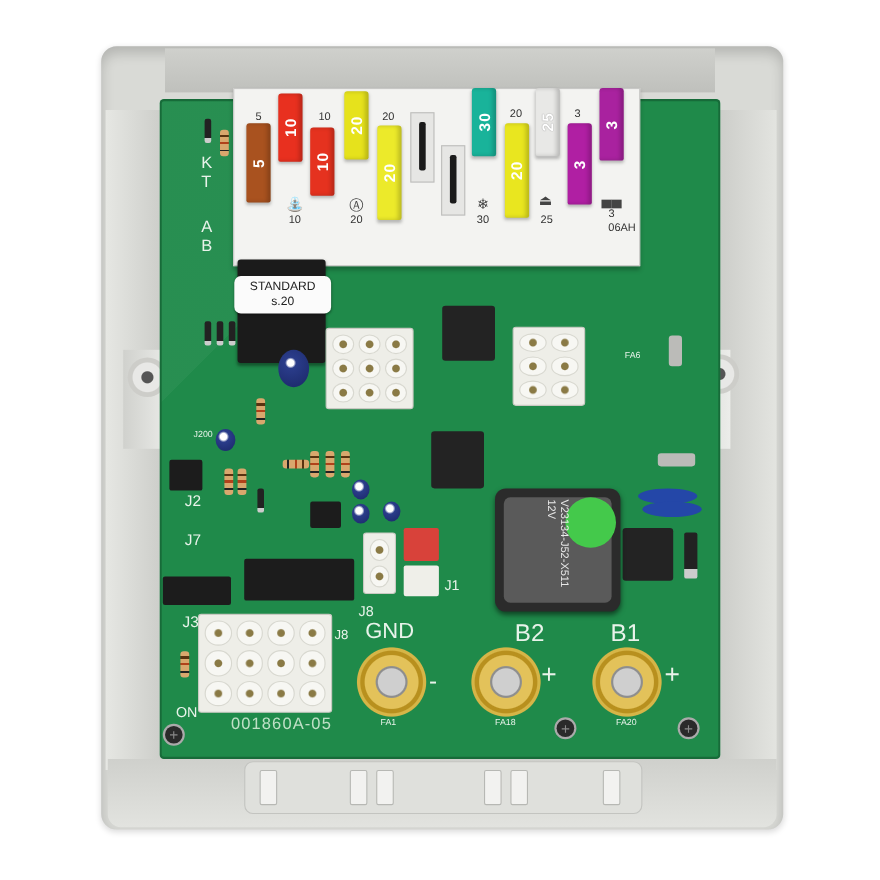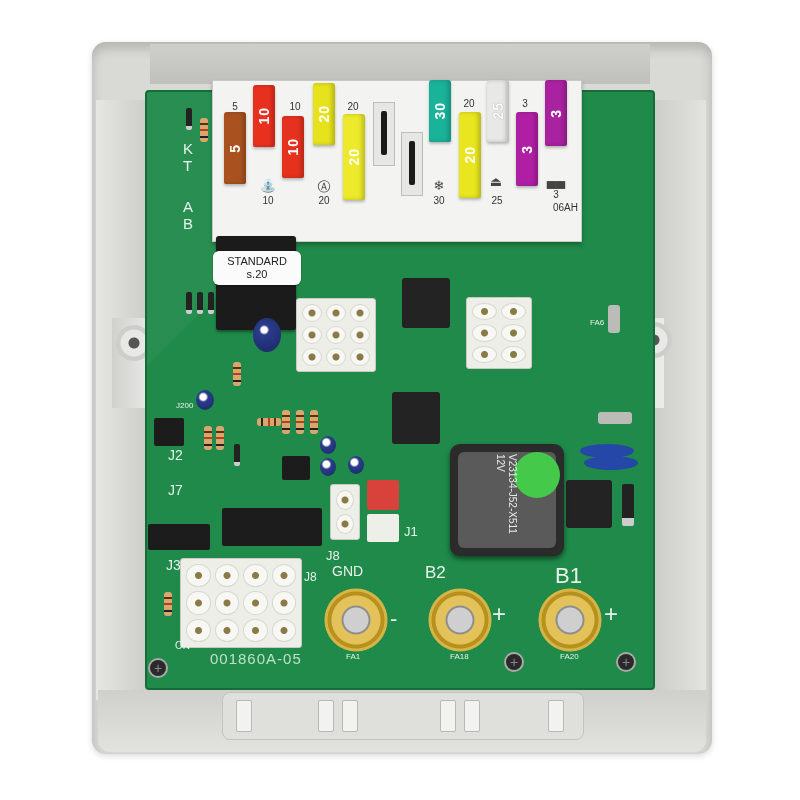--- a/index.html
+++ b/index.html
@@ -192,21 +192,21 @@
 <div class="abs resistor" style="left:310px;top:410px"></div>
 <div class="abs resistor" style="left:204px;top:426px"></div>
 <div class="abs resistor" style="left:216px;top:426px"></div>
 <div class="abs diode" style="left:234px;top:444px"></div>
 <div class="abs header" style="left:282px;top:456px;width:28px;height:24px"></div>
 <div class="abs cap" style="left:320px;top:436px;width:16px;height:18px"></div>
 <div class="abs cap" style="left:320px;top:458px;width:16px;height:18px"></div>
 <div class="abs cap" style="left:348px;top:456px;width:16px;height:18px"></div>
 
 <div class="abs header" style="left:154px;top:418px;width:30px;height:28px"></div>
-<div class="abs silk" style="left:176px;top:401px;font-size:8px">J200</div>
+<div class="abs silk" style="left:176px;top:390px;font-size:8px">J200</div>
 <div class="abs silk" style="left:168px;top:447px;font-size:14px">J2</div>
 <div class="abs silk" style="left:168px;top:482px;font-size:14px">J7</div>
 <div class="abs header" style="left:148px;top:524px;width:62px;height:26px"></div>
 <div class="abs silk" style="left:166px;top:557px;font-size:14px">J3</div>
 <div class="abs header" style="left:222px;top:508px;width:100px;height:38px"></div>
 
 <div class="abs molex" style="left:330px;top:484px;width:30px;height:56px;grid-template-columns:1fr">
   <div class="pin"></div>
     <div class="pin"></div>
 </div>
@@ -232,37 +232,37 @@
     <div class="pin"></div>
     <div class="pin"></div>
     <div class="pin"></div>
   <div class="pin"></div>
     <div class="pin"></div>
     <div class="pin"></div>
     <div class="pin"></div>
 </div>
 <div class="abs silk" style="left:304px;top:570px;font-size:12px">J8</div>
 <div class="abs resistor" style="left:164px;top:592px"></div>
-<div class="abs silk" style="left:175px;top:640px;font-size:10px">ON</div>
+<div class="abs silk" style="left:160px;top:640px;font-size:13px">ON</div>
 <div class="abs silk" style="left:210px;top:650px;font-size:15px;color:#bfe0c6;letter-spacing:1px">001860A-05</div>
 
-<div class="abs silk" style="left:332px;top:563px;font-size:14px">GND</div>
+<div class="abs silk" style="left:332px;top:563px;font-size:20px">GND</div>
 <div class="abs terminal" style="left:324px;top:588px"></div>
 <div class="abs silk" style="left:390px;top:606px;font-size:22px">-</div>
 <div class="abs silk" style="left:346px;top:652px;font-size:8px">FA1</div>
 
-<div class="abs silk" style="left:425px;top:563px;font-size:17px">B2</div>
+<div class="abs silk" style="left:468px;top:563px;font-size:22px">B2</div>
 <div class="abs terminal" style="left:428px;top:588px"></div>
 <div class="abs silk" style="left:492px;top:600px;font-size:24px">+</div>
 <div class="abs silk" style="left:450px;top:652px;font-size:8px">FA18</div>
 
 <div class="abs silk" style="left:555px;top:563px;font-size:22px">B1</div>
 <div class="abs terminal" style="left:538px;top:588px"></div>
 <div class="abs silk" style="left:604px;top:600px;font-size:24px">+</div>
 <div class="abs silk" style="left:560px;top:652px;font-size:8px">FA20</div>
 
-<div class="abs silk" style="left:590px;top:318px;font-size:8px">FA6</div>
+<div class="abs silk" style="left:568px;top:318px;font-size:8px">FA6</div>
 <div class="abs" style="left:608px;top:305px;width:12px;height:28px;background:#bbbbb8;border-radius:3px"></div>
 <div class="abs" style="left:598px;top:412px;width:34px;height:12px;background:#bbbbb8;border-radius:3px"></div>
 
 <div class="abs screw" style="left:150px;top:660px"></div>
 <div class="abs screw" style="left:506px;top:654px"></div>
 <div class="abs screw" style="left:618px;top:654px"></div>
 
 </body></html>

